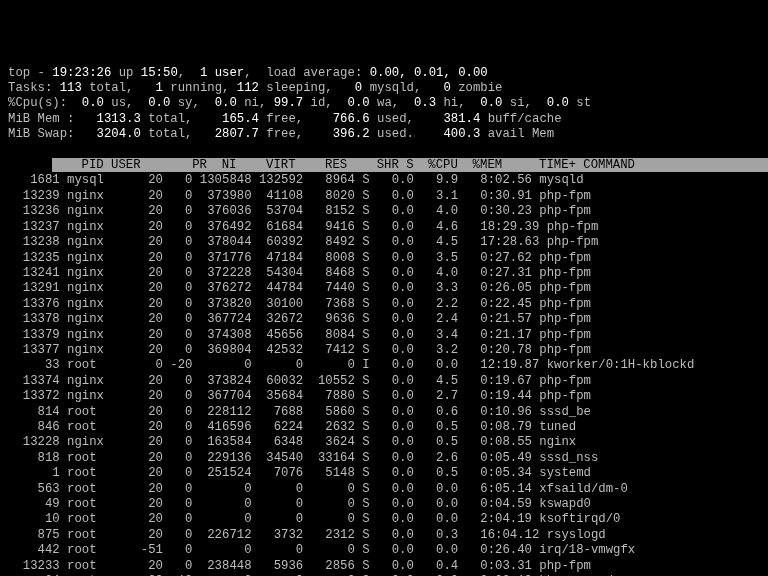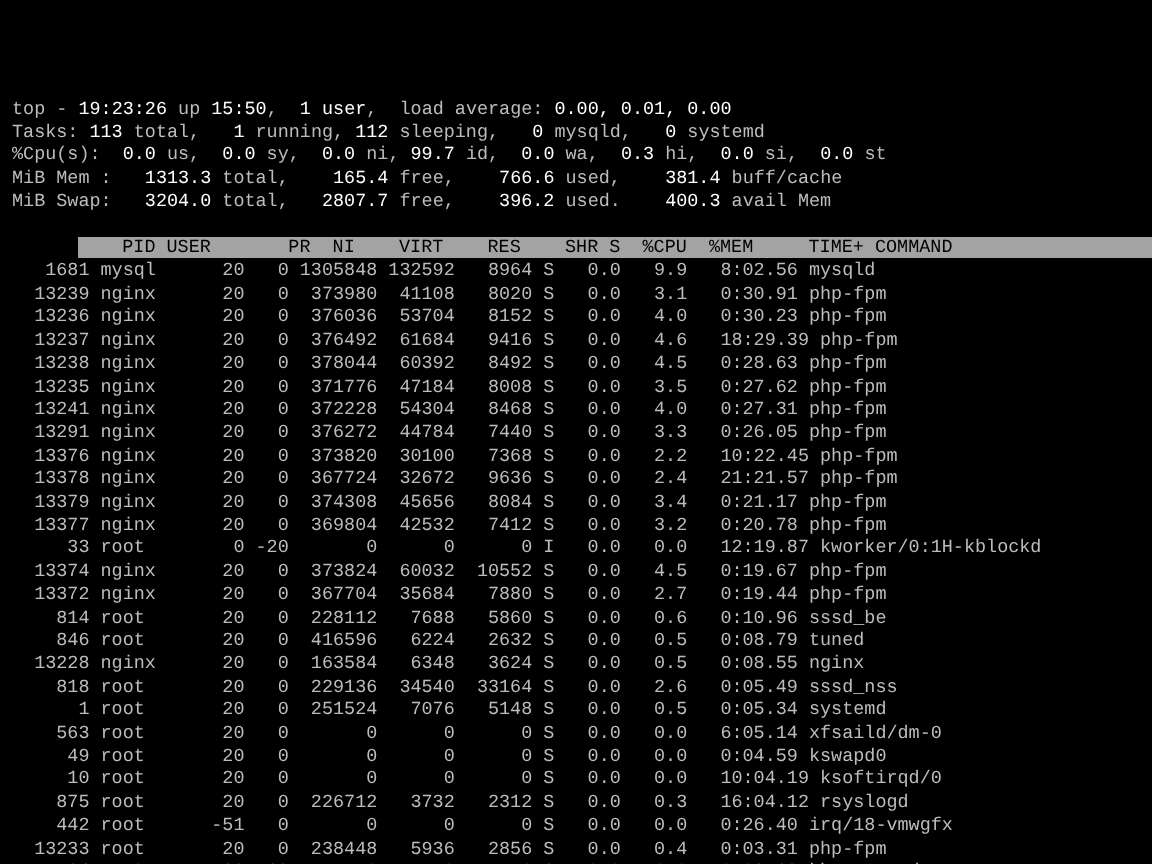--- a/index.html
+++ b/index.html
@@ -18,49 +18,49 @@
   }
   .bold { color:#fff; font-weight:normal; }
   .hdr  { background:#a3a3a3; color:#000;margin-left:44px; }
 </style>
 </head>
 <body>
 
 
 
 <div><span><span>top - </span><span class="bold">19:23:26</span><span> up </span><span class="bold">15:50</span><span>,  </span><span class="bold">1 user</span><span>,  load average: </span><span class="bold">0.00, 0.01, 0.00</span></span>
-<span><span>Tasks: </span><span class="bold">113</span><span> total,   </span><span class="bold">1</span><span> running, </span><span class="bold">112</span><span> sleeping,   </span><span class="bold">0</span><span> mysqld,   </span><span class="bold">0</span><span> systemd</span></span>
+<span><span>Tasks: </span><span class="bold">113</span><span> total,   </span><span class="bold">1</span><span> running, </span><span class="bold">112</span><span> sleeping,   </span><span class="bold">0</span><span> mysqld,   </span><span class="bold">0</span><span> zombie</span></span>
 <span><span>%Cpu(s):  </span><span class="bold">0.0</span><span> us,  </span><span class="bold">0.0</span><span> sy,  </span><span class="bold">0.0</span><span> ni, </span><span class="bold">99.7</span><span> id,  </span><span class="bold">0.0</span><span> wa,  </span><span class="bold">0.3</span><span> hi,  </span><span class="bold">0.0</span><span> si,  </span><span class="bold">0.0</span><span> st</span></span>
 <span><span>MiB Mem :   </span><span class="bold">1313.3</span><span> total,    </span><span class="bold">165.4</span><span> free,    </span><span class="bold">766.6</span><span> used,    </span><span class="bold">381.4</span><span> buff/cache</span></span>
 <span><span>MiB Swap:   </span><span class="bold">3204.0</span><span> total,   </span><span class="bold">2807.7</span><span> free,    </span><span class="bold">396.2</span><span> used.    </span><span class="bold">400.3</span><span> avail Mem </span></span>
 <span> </span>
 <span id="hdr" class="hdr">    PID USER       PR  NI    VIRT    RES    SHR S  %CPU  %MEM     TIME+ COMMAND                       </span>
 <span id="tbl"><span>   1681 mysql      20   0 1305848 132592   8964 S   0.0   9.9   8:02.56 mysqld</span>
 <span>  13239 nginx      20   0  373980  41108   8020 S   0.0   3.1   0:30.91 php-fpm</span>
 <span>  13236 nginx      20   0  376036  53704   8152 S   0.0   4.0   0:30.23 php-fpm</span>
 <span>  13237 nginx      20   0  376492  61684   9416 S   0.0   4.6   18:29.39 php-fpm</span>
-<span>  13238 nginx      20   0  378044  60392   8492 S   0.0   4.5   0:28.63 php-fpm</span>
+<span>  13238 nginx      20   0  378044  60392   8492 S   0.0   4.5   17:28.63 php-fpm</span>
 <span>  13235 nginx      20   0  371776  47184   8008 S   0.0   3.5   0:27.62 php-fpm</span>
 <span>  13241 nginx      20   0  372228  54304   8468 S   0.0   4.0   0:27.31 php-fpm</span>
 <span>  13291 nginx      20   0  376272  44784   7440 S   0.0   3.3   0:26.05 php-fpm</span>
-<span>  13376 nginx      20   0  373820  30100   7368 S   0.0   2.2   10:22.45 php-fpm</span>
-<span>  13378 nginx      20   0  367724  32672   9636 S   0.0   2.4   21:21.57 php-fpm</span>
+<span>  13376 nginx      20   0  373820  30100   7368 S   0.0   2.2   0:22.45 php-fpm</span>
+<span>  13378 nginx      20   0  367724  32672   9636 S   0.0   2.4   0:21.57 php-fpm</span>
 <span>  13379 nginx      20   0  374308  45656   8084 S   0.0   3.4   0:21.17 php-fpm</span>
 <span>  13377 nginx      20   0  369804  42532   7412 S   0.0   3.2   0:20.78 php-fpm</span>
 <span>     33 root        0 -20       0      0      0 I   0.0   0.0   12:19.87 kworker/0:1H-kblockd</span>
 <span>  13374 nginx      20   0  373824  60032  10552 S   0.0   4.5   0:19.67 php-fpm</span>
 <span>  13372 nginx      20   0  367704  35684   7880 S   0.0   2.7   0:19.44 php-fpm</span>
 <span>    814 root       20   0  228112   7688   5860 S   0.0   0.6   0:10.96 sssd_be</span>
 <span>    846 root       20   0  416596   6224   2632 S   0.0   0.5   0:08.79 tuned</span>
 <span>  13228 nginx      20   0  163584   6348   3624 S   0.0   0.5   0:08.55 nginx</span>
 <span>    818 root       20   0  229136  34540  33164 S   0.0   2.6   0:05.49 sssd_nss</span>
 <span>      1 root       20   0  251524   7076   5148 S   0.0   0.5   0:05.34 systemd</span>
 <span>    563 root       20   0       0      0      0 S   0.0   0.0   6:05.14 xfsaild/dm-0</span>
 <span>     49 root       20   0       0      0      0 S   0.0   0.0   0:04.59 kswapd0</span>
-<span>     10 root       20   0       0      0      0 S   0.0   0.0   10:04.19 ksoftirqd/0</span>
+<span>     10 root       20   0       0      0      0 S   0.0   0.0   2:04.19 ksoftirqd/0</span>
 <span>    875 root       20   0  226712   3732   2312 S   0.0   0.3   16:04.12 rsyslogd</span>
 <span>    442 root      -51   0       0      0      0 S   0.0   0.0   0:26.40 irq/18-vmwgfx</span>
 <span>  13233 root       20   0  238448   5936   2856 S   0.0   0.4   0:03.31 php-fpm</span>
 <span>     24 root       39  19       0      0      0 S   0.0   0.0   0:03.19 khugepaged</span>
 
 
 </span></div>
 
 
 

